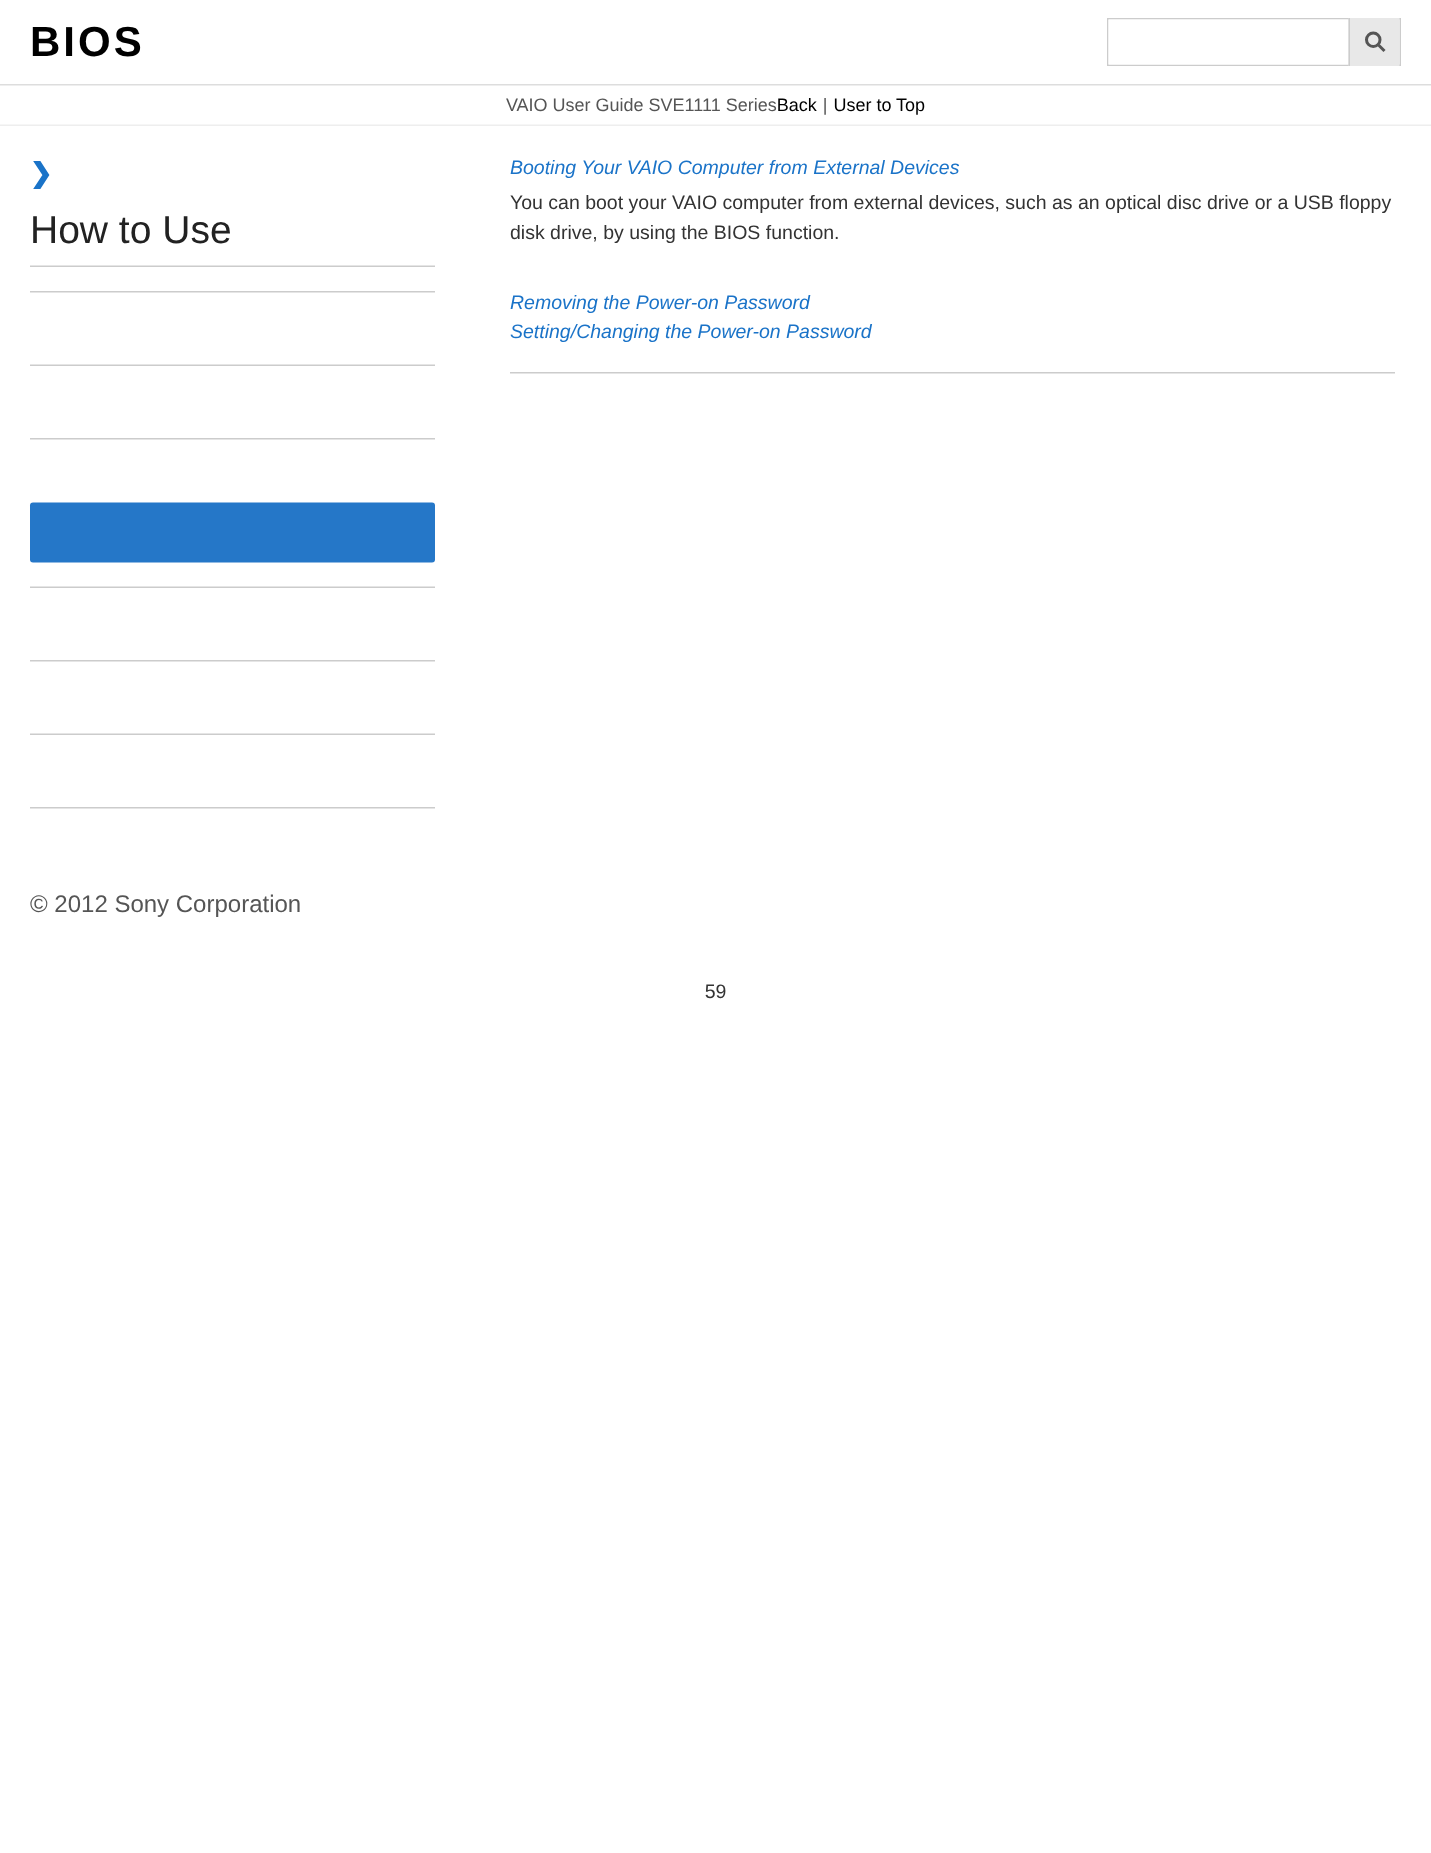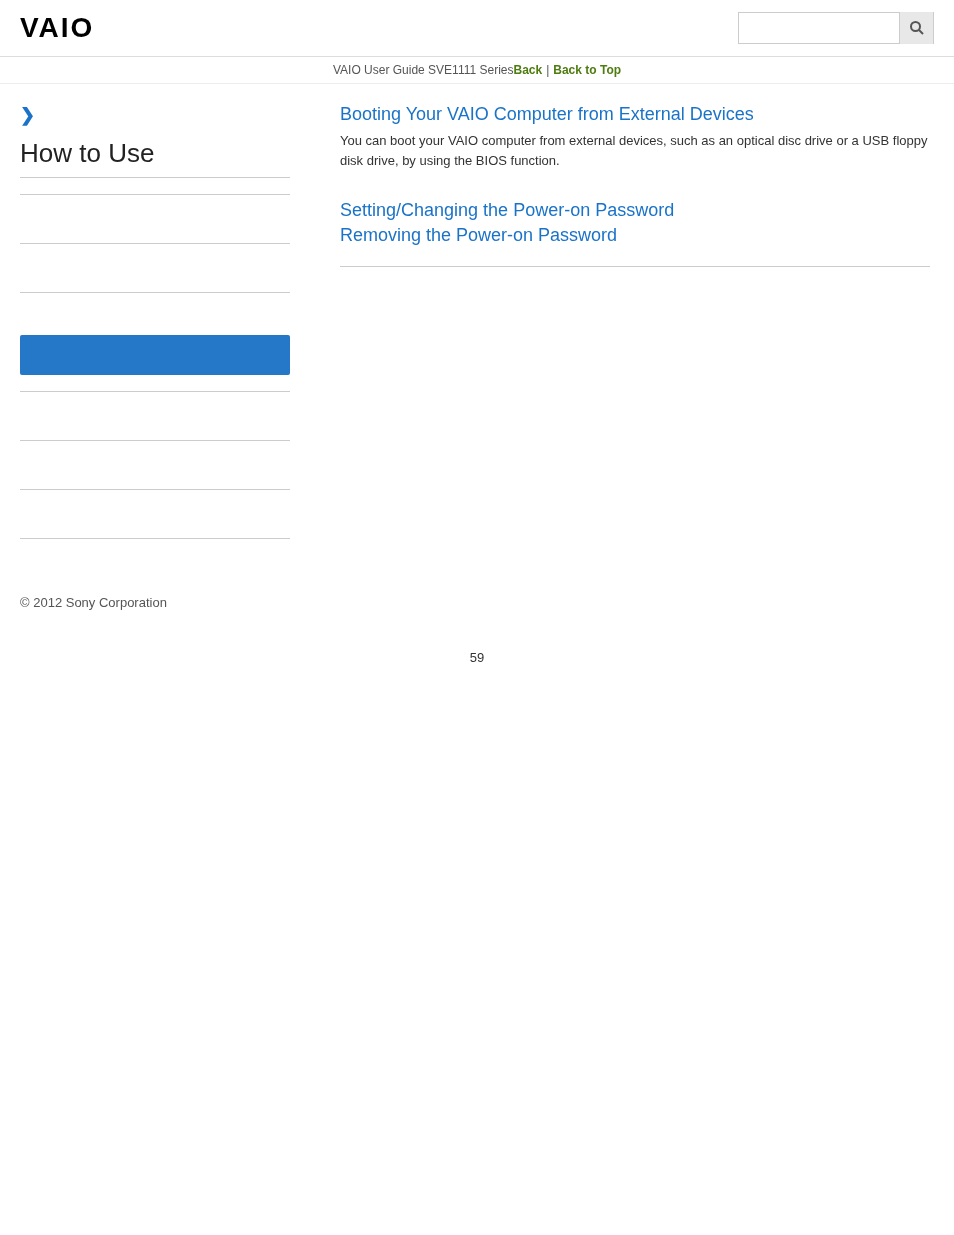--- a/index.html
+++ b/index.html
@@ -77,24 +77,23 @@
       color: #555;
     }
 
     .nav-right {
       display: flex;
       gap: 4px;
       align-items: center;
     }
 
     .nav-link {
-      color: #4d7c0f;
+      color: #000000;
       text-decoration: none;
       cursor: pointer;
-      font-weight: bold;
     }
 
     .nav-separator {
       color: #555;
     }
 
     
     .main {
       display: flex;
       padding: 0;
@@ -148,24 +147,25 @@
       padding: 20px 24px 20px 30px;
     }
 
     .content-section {
       margin-bottom: 30px;
     }
 
     .content-link {
       color: #1a73c8;
       text-decoration: none;
-      font-size: 18px;
+      font-size: 13px;
       cursor: pointer;
       display: block;
       margin-bottom: 6px;
+      font-style: italic;
     }
 
     .content-description {
       font-size: 13px;
       color: #333;
       line-height: 1.5;
       margin-bottom: 4px;
     }
 
     .content-divider {
@@ -178,59 +178,59 @@
       margin-top: 20px;
     }
 
     .sub-links .content-link {
       margin-bottom: 4px;
     }
 
     
     .footer {
       padding: 20px;
-      font-size: 13px;
+      font-size: 16px;
       color: #555;
     }
 
     .page-number {
       text-align: center;
       font-size: 13px;
       color: #333;
       padding: 20px 0;
     }
 
     
     .search-icon-svg {
       width: 16px;
       height: 16px;
     }
   </style>
 </head>
 <body>
 
 <div class="header">
-  <div class="sony-logo">VAIO</div>
+  <div class="sony-logo">BIOS</div>
   <div class="search-box">
     <input class="search-input" type="text" placeholder="" style="">
     <button class="search-btn">
       <svg class="search-icon-svg" viewBox="0 0 16 16" fill="none" stroke="#555" stroke-width="2">
         <circle cx="6.5" cy="6.5" r="4.5"></circle>
         <line x1="10" y1="10" x2="14" y2="14"></line>
       </svg>
     </button>
   </div>
 </div>
 
 <div class="nav-bar">
   <span class="nav-left">VAIO User Guide SVE1111 Series</span>
   <div class="nav-right">
     <a class="nav-link">Back</a>
     <span class="nav-separator">|</span>
-    <a class="nav-link">Back to Top</a>
+    <a class="nav-link">User to Top</a>
   </div>
 </div>
 
 <div class="main">
 
   <div class="sidebar">
     <div class="sidebar-arrow">❯</div>
     <div class="sidebar-title">How to Use</div>
 
     <hr class="sidebar-divider">
@@ -252,22 +252,22 @@
   </div>
 
   <div class="content">
 
     <div class="content-section">
       <a class="content-link">Booting Your VAIO Computer from External Devices</a>
       <p class="content-description">You can boot your VAIO computer from external devices, such as an optical disc drive or a USB floppy disk drive, by using the BIOS function.</p>
     </div>
 
     <div class="sub-links">
+      <a class="content-link">Removing the Power-on Password</a>
       <a class="content-link">Setting/Changing the Power-on Password</a>
-      <a class="content-link">Removing the Power-on Password</a>
       <hr class="content-divider">
     </div>
 
   </div>
 </div>
 
 <div class="footer">
   <span>© 2012 Sony Corporation</span>
 </div>
 

